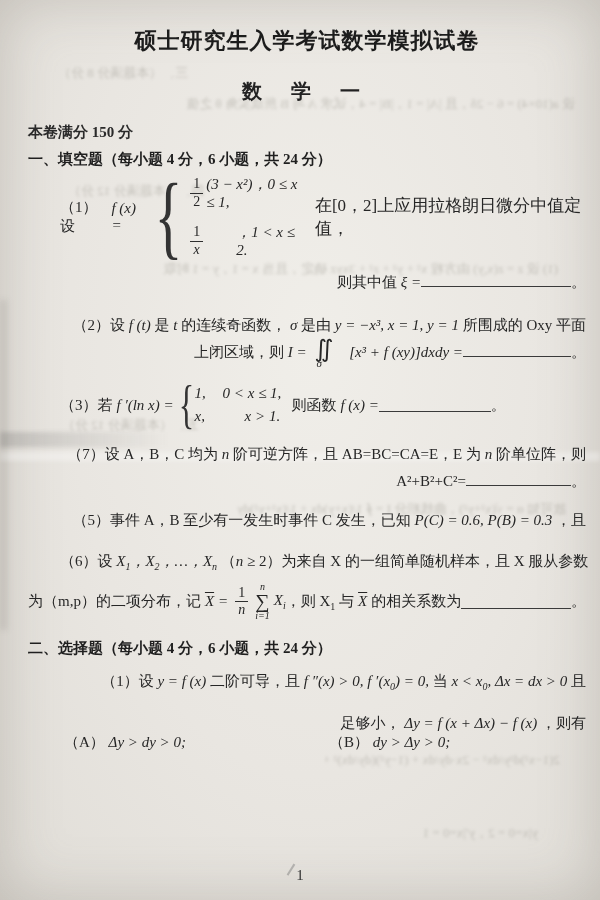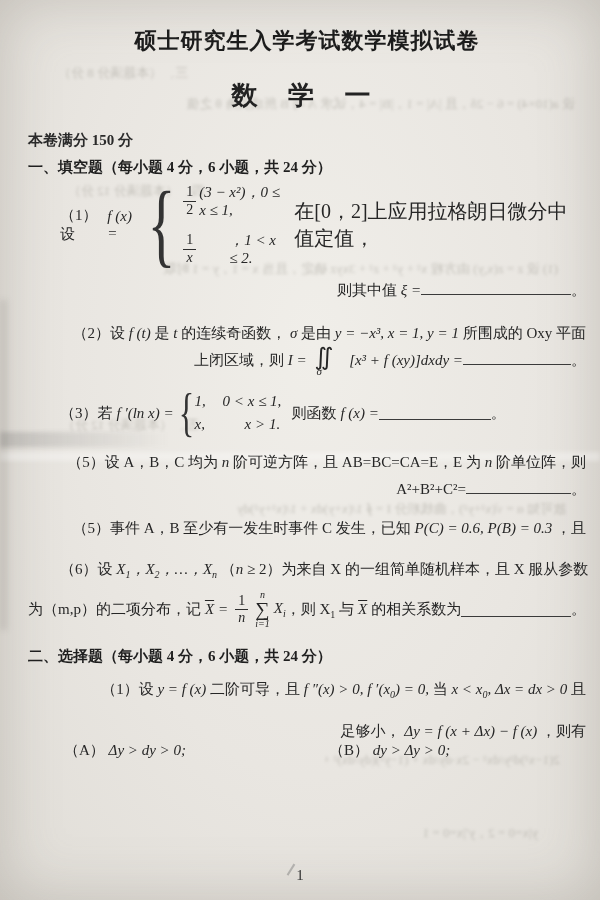--- a/index.html
+++ b/index.html
@@ -7,21 +7,21 @@
     position:relative;width:600px;height:900px;overflow:hidden;
     background:#eae7e2;
     background-image:radial-gradient(ellipse at 52% 38%, #f0eee9 0%, #e9e6e1 55%, #e0ddd7 100%);
     box-shadow:inset 0 0 60px rgba(110,105,95,.28);
     color:#262626;
     font-family:Liberation Serif, serif;
     font-size:15px;
   }
   .content{position:absolute;left:28px;right:14px;top:14px;}
   .title{text-align:center;font-size:22px;font-weight:700;letter-spacing:1px;margin-top:12px;color:#1c1c1c;}
-  .subtitle{text-align:center;font-size:26px;font-weight:700;letter-spacing:12px;margin-top:22px;color:#222;}
+  .subtitle{text-align:center;font-size:20px;font-weight:700;letter-spacing:12px;margin-top:22px;color:#222;}
   .meta{margin-top:18px;font-size:15px;font-weight:700;color:#2a2a2a;}
   .sec-heading{margin-top:8px;font-size:15px;font-weight:700;color:#1f1f1f;}
   .q{margin-top:0;}
   .indent{padding-left:32px;}
   .m{font-style:italic;}
   .line{white-space:nowrap;text-align:right;}
   .blank{display:inline-block;border-bottom:1.2px solid #3a3a3a;height:13px;vertical-align:baseline;}
   .frac{display:inline-flex;flex-direction:column;align-items:center;vertical-align:middle;margin:0 3px;font-size:14px;line-height:1.15;}
   .frac .num{padding:0 3px;border-bottom:1px solid #2e2e2e;}
   .frac .den{padding:0 3px;}
@@ -86,21 +86,21 @@
           </span>
           <span class="crow">
             <span class="frac">
               <span class="num">1</span>
               <span class="den m">x</span>
             </span>
             <span class="m" style="margin-left:30px;">，1 &lt; x ≤ 2.</span>
           </span>
         </span>
       </span>
-      <span style="margin-left:8px;font-size:20px;">在[0，2]上应用拉格朗日微分中值定值，</span>
+      <span style="margin-left:8px;font-size:17px;">在[0，2]上应用拉格朗日微分中值定值，</span>
     </div>
     <div class="line" style="margin-top:14px;">
       <span>则其中值</span>
       <span class="m">ξ =</span><span class="blank" style="width:150px;"></span><span>。</span>
     </div>
 
     <div class="q indent line" style="margin-top:24px;">
       <span>（2）设</span>
       <span class="m">f (t)</span>
       <span>是</span>
@@ -134,21 +134,21 @@
             </span>
         </span>
       </span>
       <span style="margin-left:10px;">则函数</span>
       <span class="m" style="margin-left:4px;">f (x) =</span>
         <span class="blank" style="width:112px;"></span>
         <span>。</span>
     </div>
 
     <div class="q indent line" style="margin-top:18px;">
-      <span>（5）设 A，B，C 均为</span>
+      <span>（7）设 A，B，C 均为</span>
       <span class="m">n</span>
       <span>阶可逆方阵，且 AB=BC=CA=E，E 为</span>
       <span class="m">n</span>
       <span>阶单位阵，则</span>
     </div>
     <div class="line" style="margin-top:8px;">
       <span>A²+B²+C²=</span><span class="blank" style="width:105px;"></span><span>。</span>
     </div>
 
     <div class="q indent line" style="margin-top:20px;">

